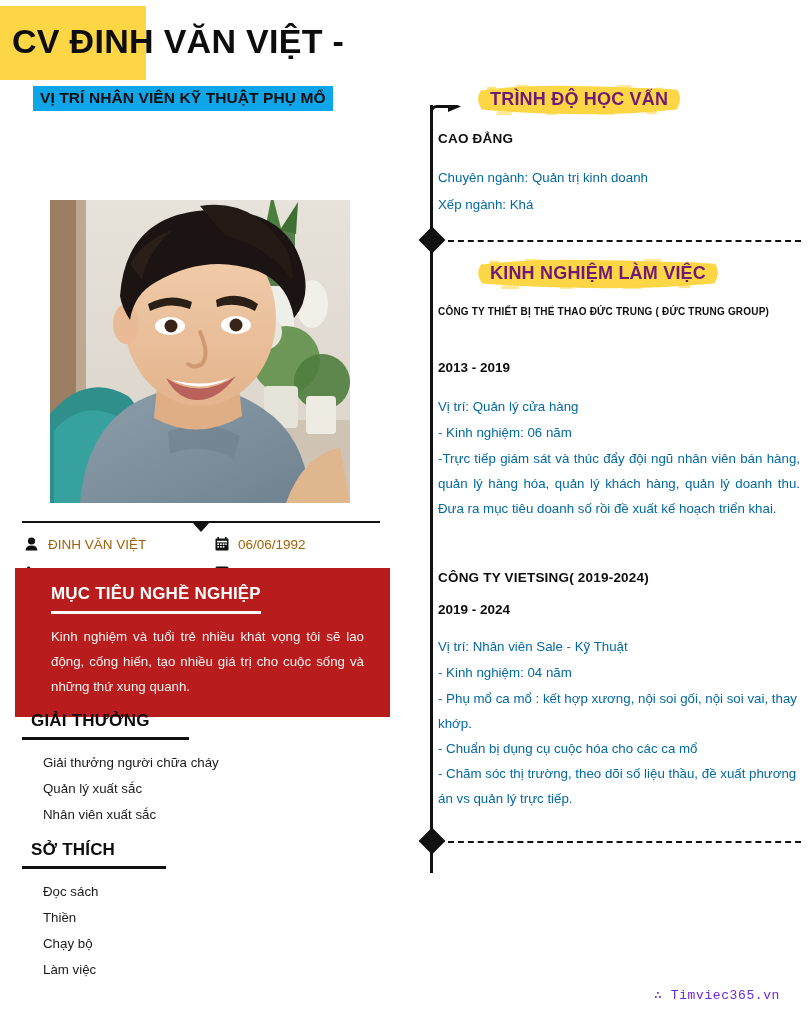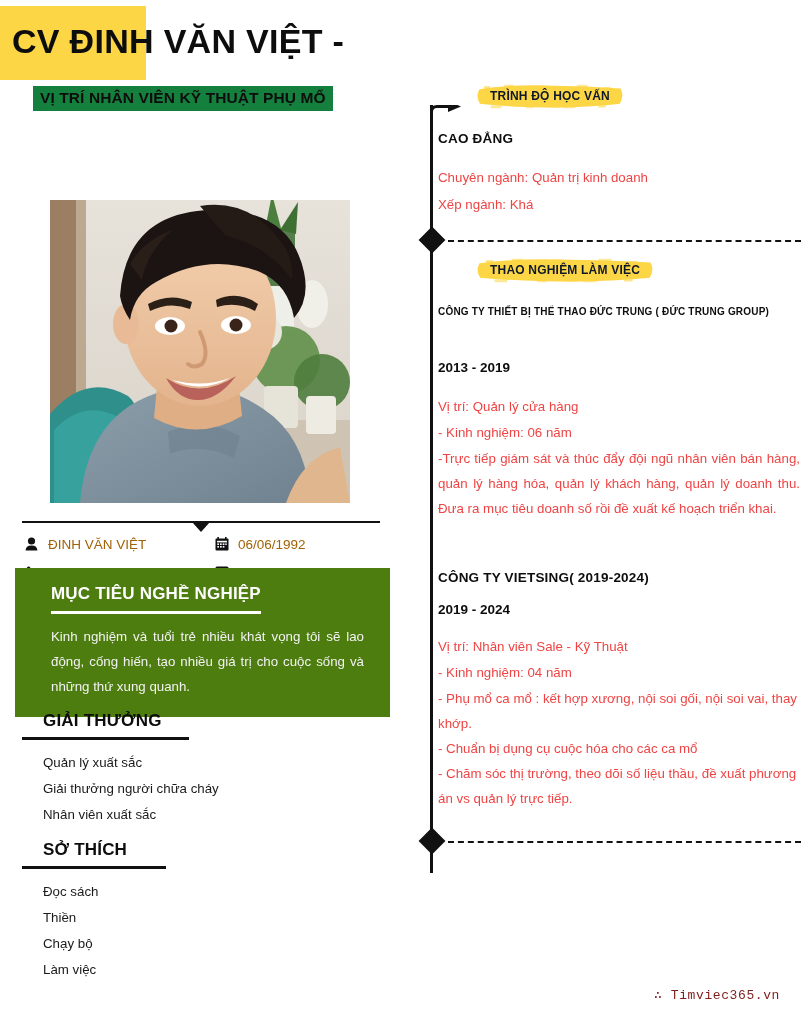--- a/index.html
+++ b/index.html
@@ -110,21 +110,21 @@
     padding-left: 3px;
   }
   .ci-icon svg { display: block; }
   .ci-text { white-space: nowrap; }
 
   
   #objective-box {
     position: absolute;
     left: 15px; top: 568px - 86px;
     width: 375px;
-    background: #4d7c0f;
+    background: #b91c1c;
     color: #ffffff;
     padding: 16px 22px 18px 22px;
   }
   #objective-heading {
     font-size: 17px;
     font-weight: bold;
     letter-spacing: .2px;
     padding-bottom: 7px;
     display: inline-block;
     border-bottom: 3px solid #ffffff;
@@ -141,21 +141,21 @@
 
   
   .left-section { position: absolute; left: 22px; width: 360px; }
   .sec-heading {
     display: inline-block;
     font-size: 17px;
     font-weight: bold;
     letter-spacing: .2px;
     color: #0d0d0d;
     padding: 0 0 6px 0;
-    margin-left: 21px;
+    margin-left: 9px;
   }
   .sec-rule {
     height: 3px;
     background: #111;
     width: 167px;
     margin: 0 0 10px 0;
   }
   .left-list { list-style: none; padding-left: 21px; }
   .left-list li {
     font-size: 13.3px;
@@ -191,24 +191,24 @@
   .dash-rule {
     position: absolute;
     left: 48px;
     right: 10px;
     height: 0;
     border-top: 2px dashed #111;
   }
 
   .hl-heading {
     position: absolute;
-    font-size: 12px;
+    font-size: 18px;
     font-weight: bold;
     letter-spacing: .2px;
-    color: #0f172a;
+    color: #701a75;
     padding: 5px 14px 6px 14px;
     white-space: nowrap;
   }
   .hl-heading .hl-bg {
     position: absolute;
     left: 0; top: 0; right: 0; bottom: 0;
     z-index: 0;
   }
   .hl-heading .hl-bg svg { display: block; width: 100%; height: 100%; }
   .hl-heading .hl-txt { position: relative; z-index: 1; }
@@ -217,21 +217,21 @@
     position: absolute;
     font-size: 13.5px;
     font-weight: bold;
     color: #0d0d0d;
     letter-spacing: .2px;
   }
   .r-body {
     position: absolute;
     font-size: 13.3px;
     line-height: 25px;
-    color: #ef4444;
+    color: #0369a1;
   }
   .r-body.just { text-align: justify; }
   .r-date {
     position: absolute;
     font-size: 13.5px;
     font-weight: bold;
     color: #0d0d0d;
     text-align: left;
   }
   .r-company {
@@ -259,21 +259,21 @@
 </head>
 <body>
 
 <div id="page">
 
   <div id="header-band" style="background: rgb(252, 214, 68);"></div>
   <div id="cv-title">CV ĐINH VĂN VIỆT -</div>
 
   <div id="left-col">
 
-    <div id="job-title-banner" style="background: #15803d;">VỊ TRÍ NHÂN VIÊN KỸ THUẬT PHỤ MỔ</div>
+    <div id="job-title-banner" style="background: #0ea5e9;">VỊ TRÍ NHÂN VIÊN KỸ THUẬT PHỤ MỔ</div>
 
     <div id="photo-frame">
       <svg viewBox="0 0 300 303" preserveAspectRatio="xMidYMid slice" aria-hidden="true">
         <defs>
           <linearGradient id="wallg" x1="0" y1="0" x2="0" y2="1">
             <stop offset="0" stop-color="#e7e2da"></stop>
             <stop offset="1" stop-color="#d9d3c9"></stop>
           </linearGradient>
           <linearGradient id="skin" x1="0" y1="0" x2="0" y2="1">
             <stop offset="0" stop-color="#f3cfae"></stop>
@@ -410,22 +410,22 @@
 
     <div id="objective-box" style="top:482px">
       <div id="objective-heading">MỤC TIÊU NGHỀ NGHIỆP</div>
       <div id="objective-text">Kinh nghiệm và tuổi trẻ nhiều khát vọng    tôi sẽ  lao động, cống hiến, tạo nhiều  giá trị  cho cuộc sống và những thứ xung quanh.</div>
     </div>
 
     <div class="left-section" style="top:625px">
       <div class="sec-heading">GIẢI THƯỞNG</div>
       <div class="sec-rule"></div>
       <ul class="left-list">
+        <li>Giải thưởng người chữa cháy</li>
         <li>Quản lý xuất sắc</li>
-        <li>Giải thưởng người chữa cháy</li>
         <li>Nhân viên xuất sắc</li>
       </ul>
     </div>
 
     <div class="left-section" style="top:754px">
       <div class="sec-heading">SỞ THÍCH</div>
       <div class="sec-rule" style="width:144px"></div>
       <ul class="left-list">
         <li>Đọc sách</li>
         <li>Thiền</li>
@@ -480,34 +480,34 @@
           <rect x="50" y="1" width="16" height="4" fill="#FCD644" opacity=".55"></rect>
           <rect x="108" y="2" width="12" height="3" fill="#FCD644" opacity=".6"></rect>
           <rect x="172" y="1" width="18" height="4" fill="#FCD644" opacity=".5"></rect>
           <rect x="216" y="4" width="11" height="3" fill="#FCD644" opacity=".6"></rect>
           <rect x="26" y="29" width="18" height="4" fill="#FCD644" opacity=".55"></rect>
           <rect x="86" y="30" width="13" height="3" fill="#FCD644" opacity=".5"></rect>
           <rect x="150" y="29" width="20" height="4" fill="#FCD644" opacity=".5"></rect>
           <rect x="208" y="29" width="12" height="3" fill="#FCD644" opacity=".6"></rect>
         </svg>
       </span>
-      <span class="hl-txt">THAO NGHIỆM LÀM VIỆC</span>
+      <span class="hl-txt">KINH NGHIỆM LÀM VIỆC</span>
     </div>
 
     <div class="r-company" style="left:38px; top:208px; width:368px">CÔNG TY THIẾT BỊ THỂ THAO ĐỨC TRUNG ( ĐỨC TRUNG GROUP)</div>
     <div class="r-date" style="left:38px; top:274px; width:362px">2013 - 2019</div>
     <div class="r-body" style="left:38px; top:308px; width:362px">Vị trí: Quản lý cửa hàng</div>
     <div class="r-body" style="left:38px; top:334px; width:362px">- Kinh nghiệm: 06 năm</div>
     <div class="r-body just" style="left:38px; top:360px; width:362px">-Trực tiếp giám sát và thúc đẩy đội ngũ nhân viên bán hàng, quản lý hàng hóa, quản lý khách hàng, quản lý doanh thu. Đưa ra mục tiêu doanh số rồi đề xuất kế hoạch triển khai.</div>
 
     <div class="r-sub" style="left:38px; top:484px">CÔNG TY VIETSING( 2019-2024)</div>
     <div class="r-date" style="left:38px; top:516px; width:362px">2019 - 2024</div>
     <div class="r-body" style="left:38px; top:548px; width:362px">Vị trí: Nhân viên Sale - Kỹ Thuật</div>
     <div class="r-body" style="left:38px; top:574px; width:362px">- Kinh nghiệm: 04 năm</div>
     <div class="r-body" style="left:38px; top:600px; width:362px; white-space:pre-line">- Phụ mổ ca mổ : kết hợp xương, nội soi gối, nội soi vai, thay khớp.
 - Chuẩn bị dụng cụ cuộc hóa cho các ca mổ
 - Chăm sóc thị trường, theo dõi số liệu thầu, đề xuất phương án vs quản lý trực tiếp.</div>
 
   </div>
 
-  <div id="footer-watermark" style="color: #7f1d1d;">∴ Timviec365.vn</div>
+  <div id="footer-watermark" style="color: #6d28d9;">∴ Timviec365.vn</div>
 
 </div>
 
 </body></html>

